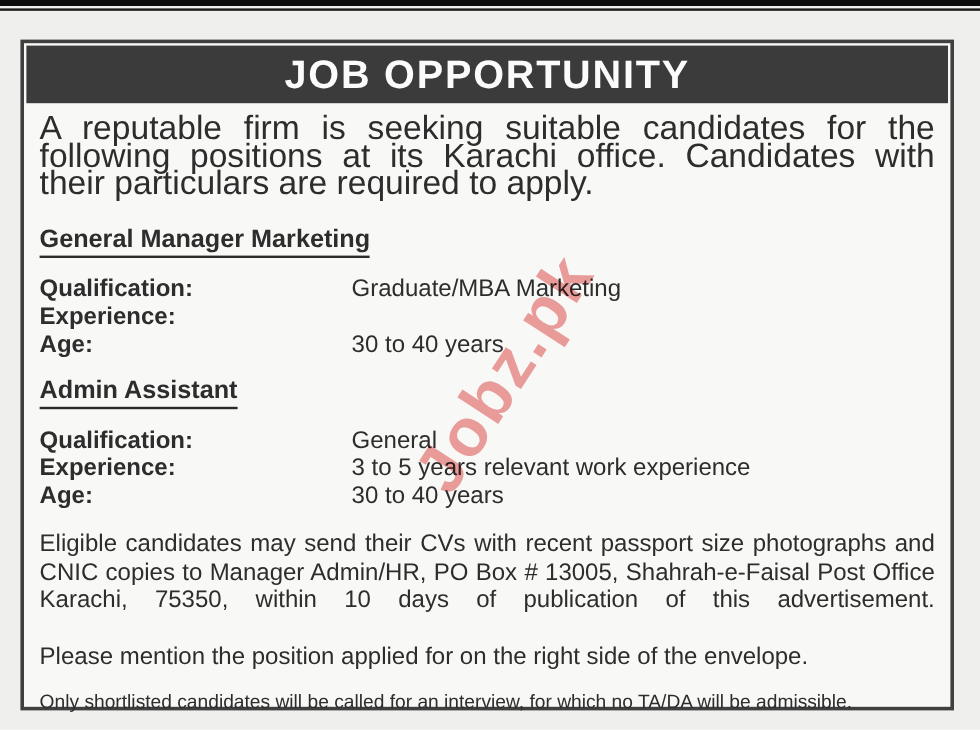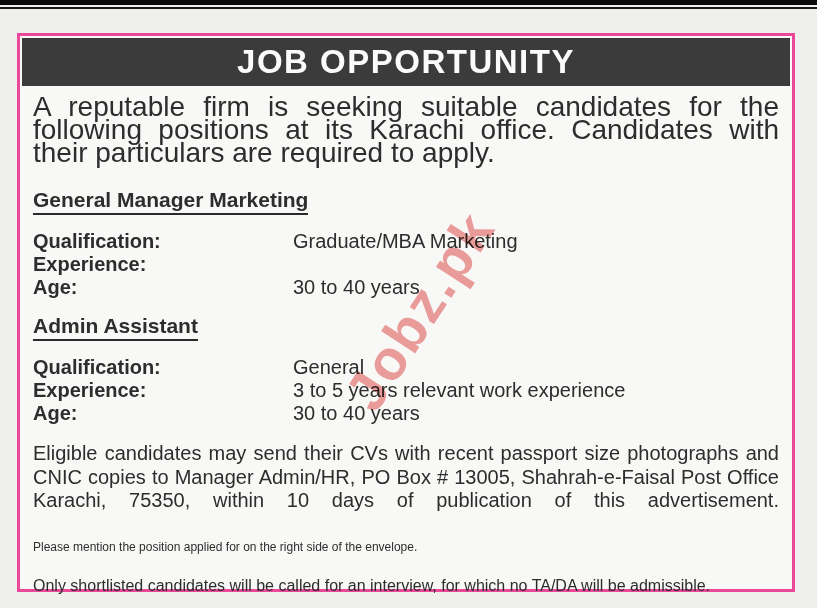--- a/index.html
+++ b/index.html
@@ -20,21 +20,21 @@
   .sep-thick { position: absolute; top: 0; left: 0; width: 817px; height: 5px; background: #0b0b0b; }
   .sep-thin  { position: absolute; top: 7px; left: 0; width: 817px; height: 2px; background: #181818; }
 
   
   .ad-box {
     position: absolute;
     left: 17px;
     top: 33px;
     width: 772px;
     height: 553px;
-    border: 3px solid #ec4899;
+    border: 3px solid #404040;
     background: #f8f8f6;
     box-sizing: content-box;
   }
 
   .ad-header {
     margin: 2px;
     height: 48px;
     background: #3b3b3b;
     display: flex;
     align-items: center;
@@ -89,21 +89,21 @@
     margin-top: 17px;
     font-size: 20px;
     line-height: 23.5px;
     text-align: justify;
     text-align-last: justify;
   }
   .application::after { content: ""; display: inline-block; width: 0; }
 
   .envelope-note {
     margin-top: 23px;
-    font-size: 12px;
+    font-size: 20px;
     line-height: 23px;
   }
 
   .shortlist-note {
     margin-top: 15px;
     font-size: 16px;
     line-height: 23px;
     text-align: justify;
   }
 

